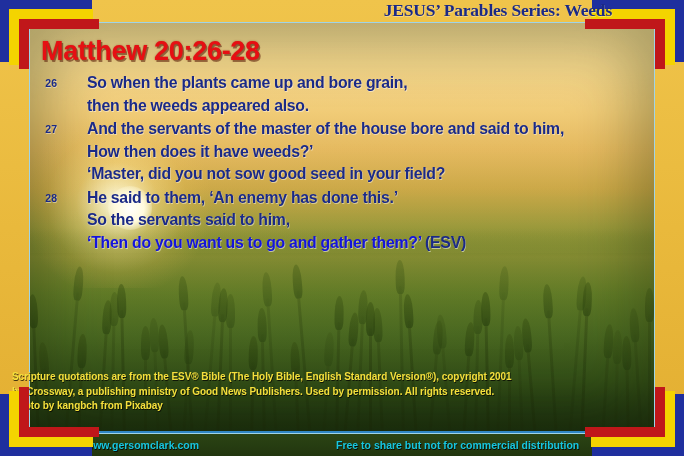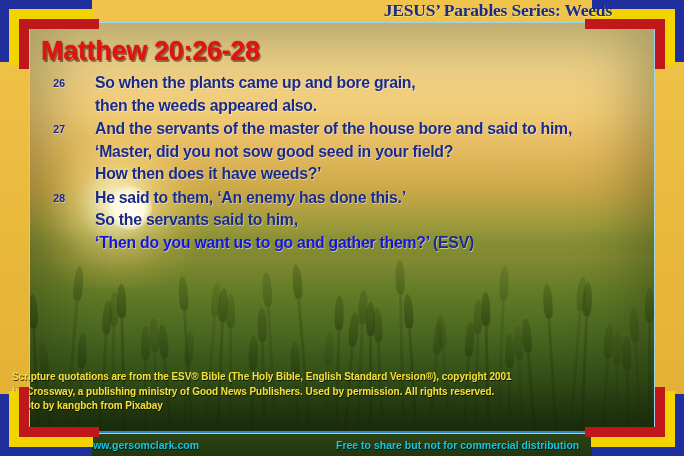--- a/index.html
+++ b/index.html
@@ -117,21 +117,21 @@
   
   .content{position:absolute;left:29px;top:22px;right:29px;bottom:22px;z-index:20;}
 
   .ref{
     position:absolute;left:12px;top:14px;
     font-size:27px;font-weight:bold;color:#e60f13;
     letter-spacing:-0.3px;
     text-shadow:1.5px 1.5px 0 rgba(90,30,10,.55), 0 0 2px rgba(120,40,10,.5);
   }
 
-  .verses{position:absolute;left:14px;top:50px;right:6px;}
+  .verses{position:absolute;left:6px;top:50px;right:6px;}
   .v{display:flex;align-items:flex-start;margin-bottom:1px;}
   .vnum{
     width:22px;flex:0 0 22px;text-align:right;padding-right:6px;
     font-size:10.5px;font-weight:bold;color:#1b2a86;
     line-height:22px;
     text-shadow:0.5px 0.5px 0 rgba(255,255,255,.4);
   }
   .vlines{flex:1;margin-left:24px;}
   .vline{
     font-size:15.8px;font-weight:bold;color:#1b2a86;
@@ -247,22 +247,22 @@
           <div class="vnum">26</div>
           <div class="vlines">
             <div class="vline"><span>So when the plants came up and bore grain,</span></div>
             <div class="vline"><span>then the weeds appeared also.</span></div>
           </div>
         </div>
         <div class="v">
           <div class="vnum">27</div>
           <div class="vlines">
             <div class="vline"><span>And the servants of the master of the house bore and said to him,</span></div>
+            <div class="vline"><span>How then does it have weeds?’</span></div>
             <div class="vline"><span>‘Master, did you not sow good seed in your field?</span></div>
-            <div class="vline"><span>How then does it have weeds?’</span></div>
           </div>
         </div>
         <div class="v">
           <div class="vnum">28</div>
           <div class="vlines">
             <div class="vline"><span>He said to them, ‘An enemy has done this.’</span></div>
             <div class="vline"><span>So the servants said to him,</span></div>
             <div class="vline accent"><span>‘Then do you want us to go and gather them?’</span><span class="esv"> (ESV)</span></div>
           </div>
         </div>

